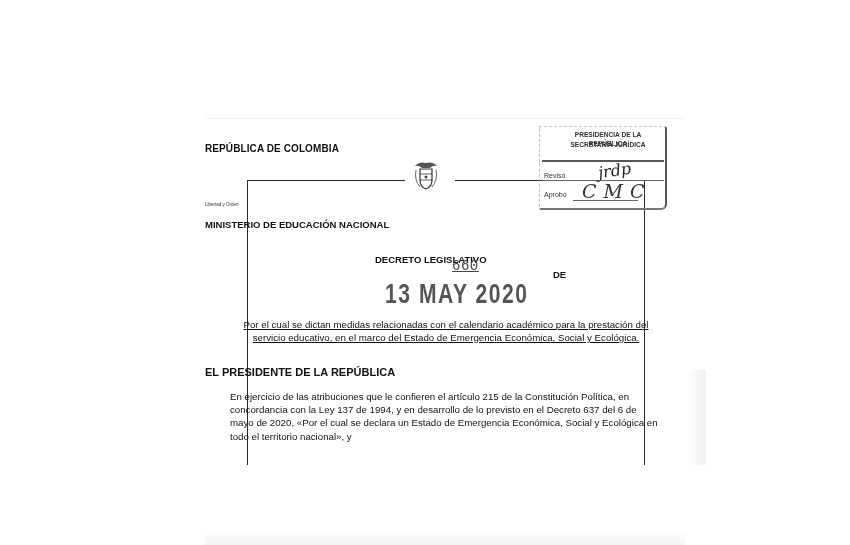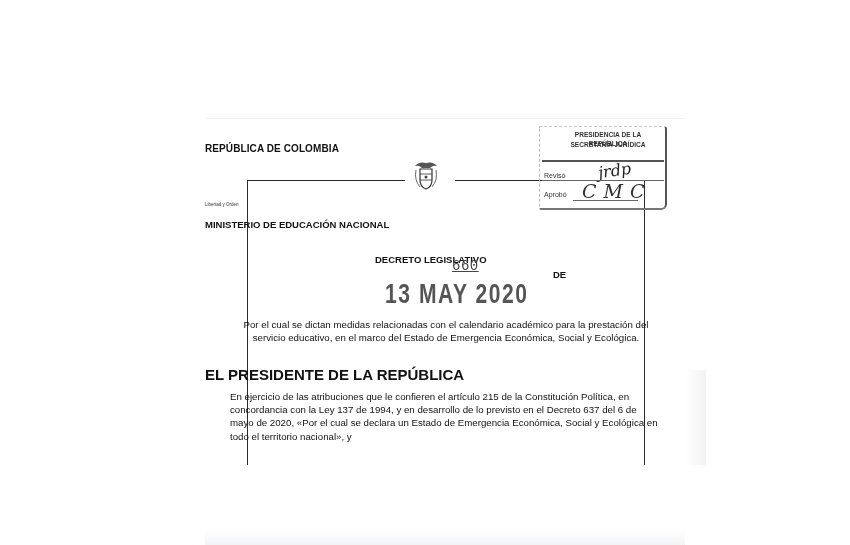--- a/index.html
+++ b/index.html
@@ -22,22 +22,22 @@
   .crest { position: absolute; left: 412px; top: 160px; width: 28px; height: 32px; }
   .motto { top: 202px; font-size: 4.5px; color: #333; }
   .ministry { top: 219px; font-size: 9.5px; font-weight: bold; }
 
   .decree-label { position: absolute; left: 331px; top: 254px; font-size: 9.5px; font-weight: bold; margin-left: 44px; }
   .decree-num { position: absolute; left: 452px; top: 258px; font-size: 14px; color: #444; font-family: "Liberation Mono", monospace; letter-spacing: 0.5px; text-decoration: underline; }
   .decree-de { position: absolute; left: 521px; top: 269px; font-size: 9.5px; font-weight: bold; margin-left: 32px; }
   .date-stamp { position: absolute; left: 385px; top: 279px; font-size: 27px; font-weight: bold; color: #555;
     font-family: "Liberation Sans", sans-serif; transform: scaleX(0.78); transform-origin: left top; letter-spacing: 2px; }
 
-  .summary { position: absolute; left: 232px; width: 428px; top: 318px; font-size: 9.7px; line-height: 13px; text-align: center; }
-  .president { top: 366px; font-size: 15px; font-weight: bold; }
+  .summary { position: absolute; left: 232px; width: 428px; top: 318px; font-size: 9.7px; line-height: 13px; text-align: center; text-decoration: underline; }
+  .president { top: 366px; font-size: 11px; font-weight: bold; }
   .exercise { position: absolute; left: 230px; width: 432px; top: 390px; font-size: 9.7px; line-height: 13.2px; }
 
   .stamp { position: absolute; left: 539px; top: 126px; width: 128px; height: 84px;
     border-right: 2px solid #555; border-bottom: 2px solid #777; border-left: 1px dashed #bbb; border-top: 1px dashed #ccc; border-radius: 0 3px 6px 2px; box-sizing: border-box; }
   .stamp-l1 { position: absolute; left: 8px; top: 3px; width: 120px; text-align: center; font-size: 7.5px; font-weight: bold; color: #333; transform: scaleX(0.88); transform-origin: center; }
   .stamp-l2 { position: absolute; left: 8px; top: 13px; width: 120px; text-align: center; font-size: 7.5px; font-weight: bold; color: #333; transform: scaleX(0.88); }
   .stamp-line1 { position: absolute; left: 2px; top: 33px; width: 122px; height: 1.5px; background: #555; }
   .stamp-revised { position: absolute; left: 4px; top: 45px; font-size: 7px; color: #333; }
   .stamp-line2 { position: absolute; left: 2px; top: 53px; width: 122px; height: 1px; background: #666; }
   .stamp-approved { position: absolute; left: 4px; top: 64px; font-size: 7px; color: #333; }

